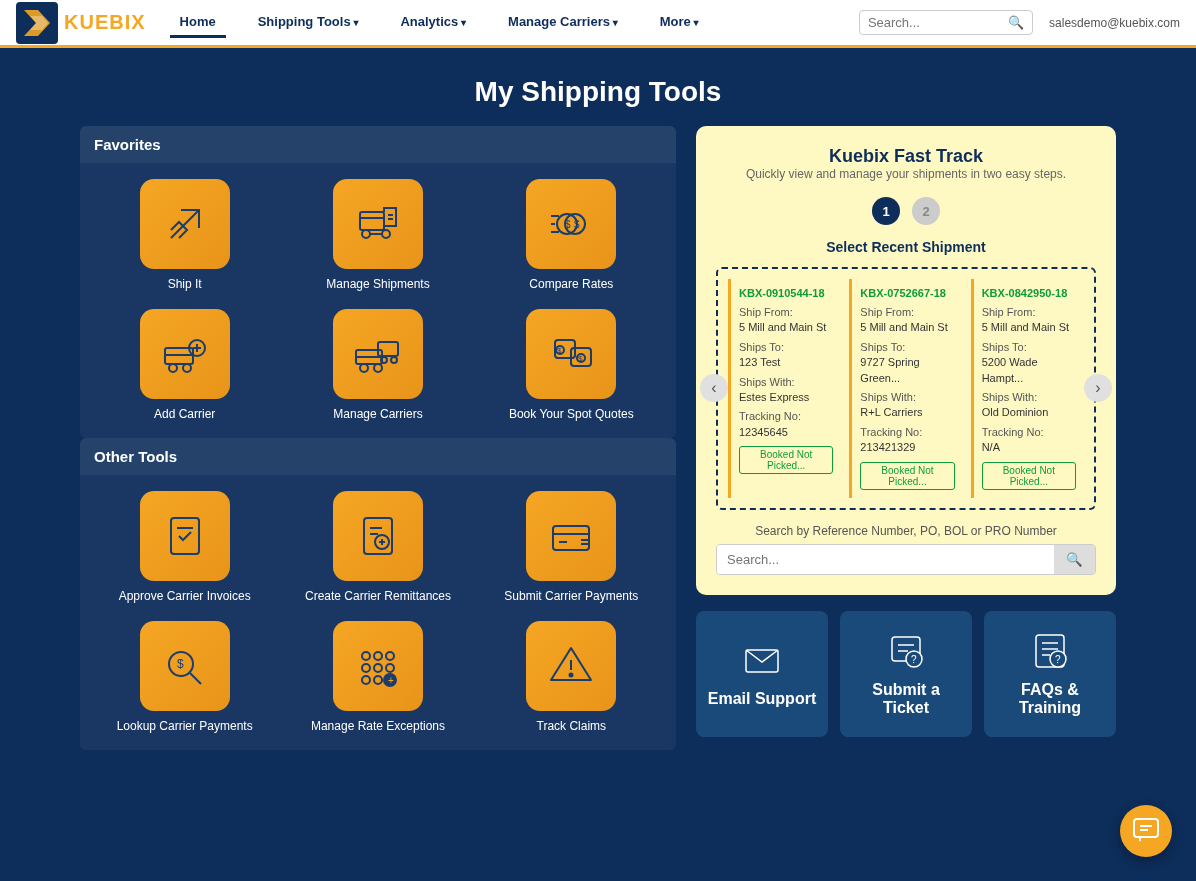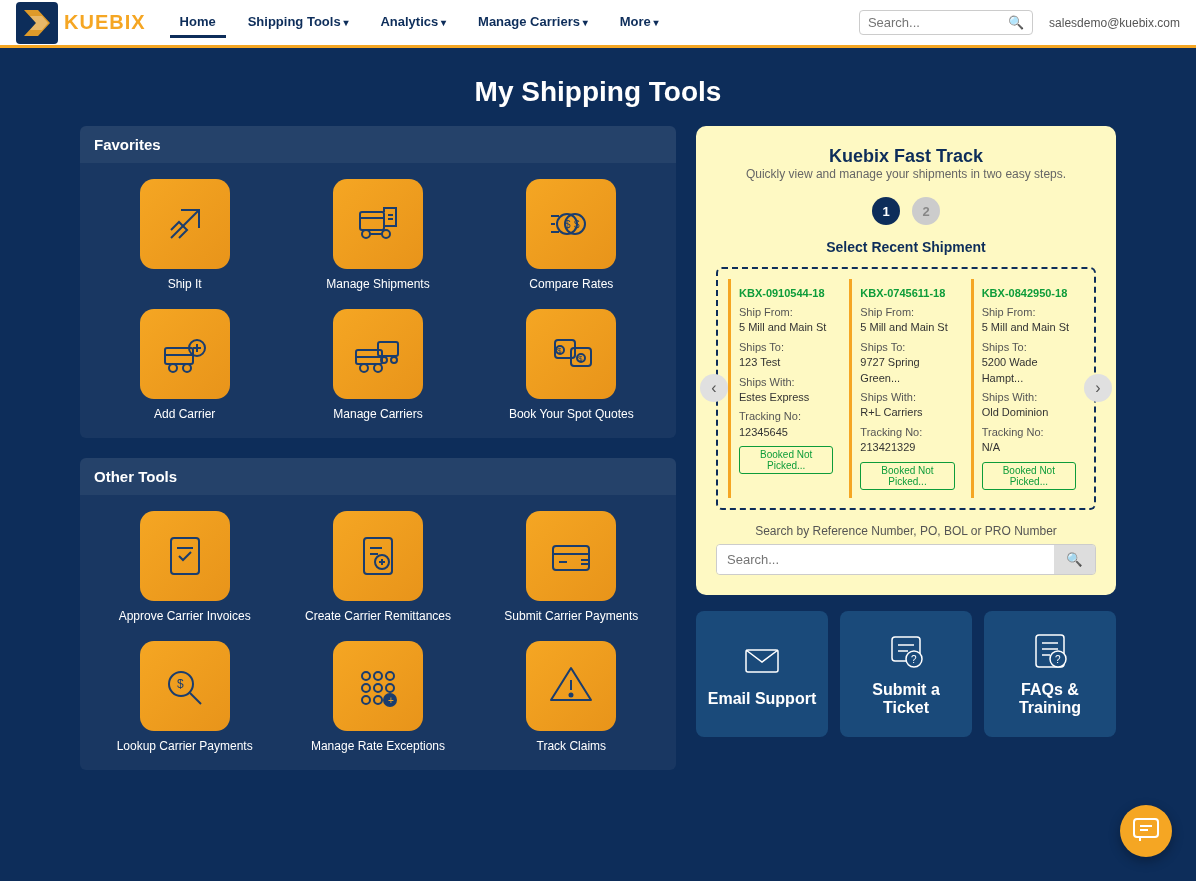--- a/index.html
+++ b/index.html
@@ -14,21 +14,21 @@
       height: 48px;
       border-bottom: 3px solid #f5a623;
       position: relative;
     }
     .nav-logo {
       display: flex; align-items: center; margin-right: 24px;
     }
     .nav-logo-icon {
       width: 42px; height: 42px; margin-right: 6px;
     }
-    .nav-links { display: flex; align-items: center; gap: 12px; flex: 1; }
+    .nav-links { display: flex; align-items: center; gap: 22px; flex: 1; }
     .nav-link {
       padding: 6px 10px; font-size: 13px; color: #0d2d5a; cursor: pointer;
       border-bottom: 3px solid transparent; white-space: nowrap; font-weight: bold;
     }
     .nav-link.active { border-bottom: 3px solid #0d2d5a; font-weight: bold; }
     .nav-link.has-arrow::after { content: " ▾"; font-size: 10px; }
     .nav-search {
       display: flex; align-items: center; border: 1px solid #ccc; border-radius: 4px;
       padding: 4px 8px; margin-right: 16px;
     }
@@ -71,21 +71,21 @@
       width: 90px; height: 90px; border-radius: 14px;
       background: linear-gradient(135deg, #f5a623, #e8941a);
       display: flex; align-items: center; justify-content: center;
       margin-bottom: 8px;
     }
     .tool-icon svg { width: 52px; height: 52px; fill: none; stroke: #1a3d6e; stroke-width: 2; }
     .tool-label {
       color: #fff; font-size: 12px; text-align: center; line-height: 1.3;
     }
 
-    .other-tools-section { margin-top: 20px; }
+    .other-tools-section { margin-top: 0; }
 
     
     .right-panel { width: 420px; }
 
     .fast-track-card {
       background: #fef9c3; border-radius: 10px; padding: 20px;
       margin-bottom: 16px;
     }
     .fast-track-title { text-align: center; font-size: 18px; font-weight: bold; color: #0d2d5a; }
     .fast-track-subtitle { text-align: center; font-size: 12px; color: #666; margin-bottom: 16px; }
@@ -388,21 +388,21 @@
           <div class="shipment-card">
             <div class="shipment-id">KBX-0910544-18</div>
             <div class="shipment-field">Ship From:<span>5 Mill and Main St</span></div>
             <div class="shipment-field">Ships To:<span>123 Test</span></div>
             <div class="shipment-field">Ships With:<span>Estes Express</span></div>
             <div class="shipment-field">Tracking No:<span>12345645</span></div>
             <div class="shipment-status">Booked Not Picked...</div>
           </div>
 
           <div class="shipment-card">
-            <div class="shipment-id">KBX-0745611-18</div>
+            <div class="shipment-id">KBX-0752667-18</div>
             <div class="shipment-field">Ship From:<span>5 Mill and Main St</span></div>
             <div class="shipment-field">Ships To:<span>9727 Spring Green...</span></div>
             <div class="shipment-field">Ships With:<span>R+L Carriers</span></div>
             <div class="shipment-field">Tracking No:<span>213421329</span></div>
             <div class="shipment-status">Booked Not Picked...</div>
           </div>
 
           <div class="shipment-card">
             <div class="shipment-id">KBX-0842950-18</div>
             <div class="shipment-field">Ship From:<span>5 Mill and Main St</span></div>

